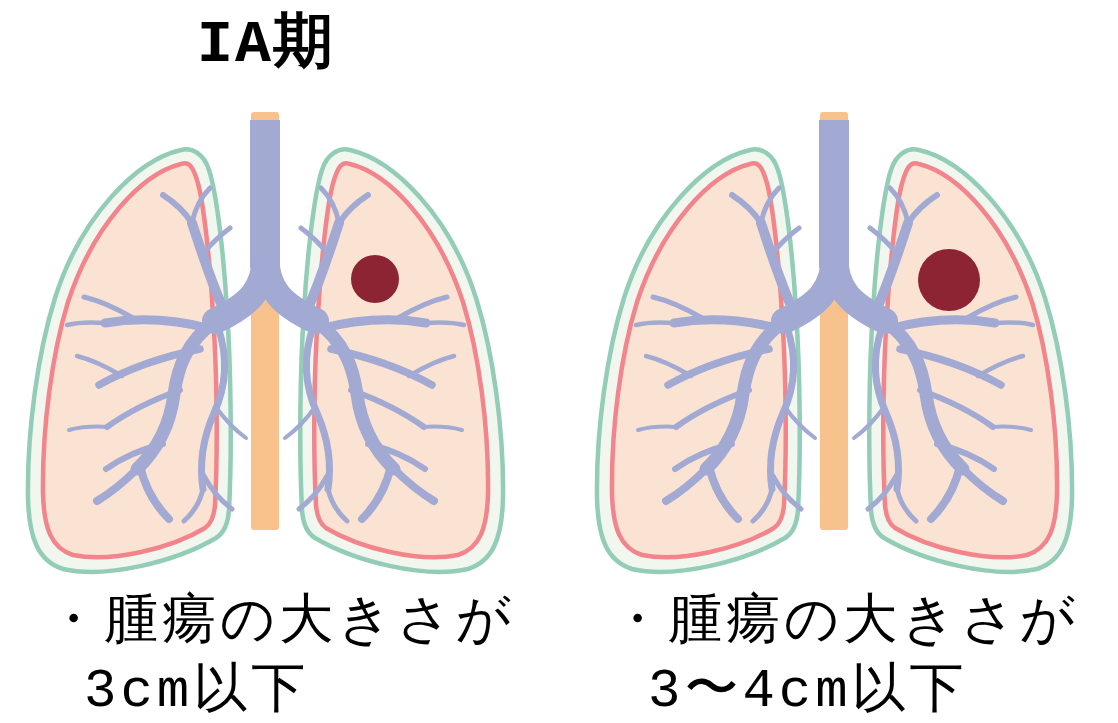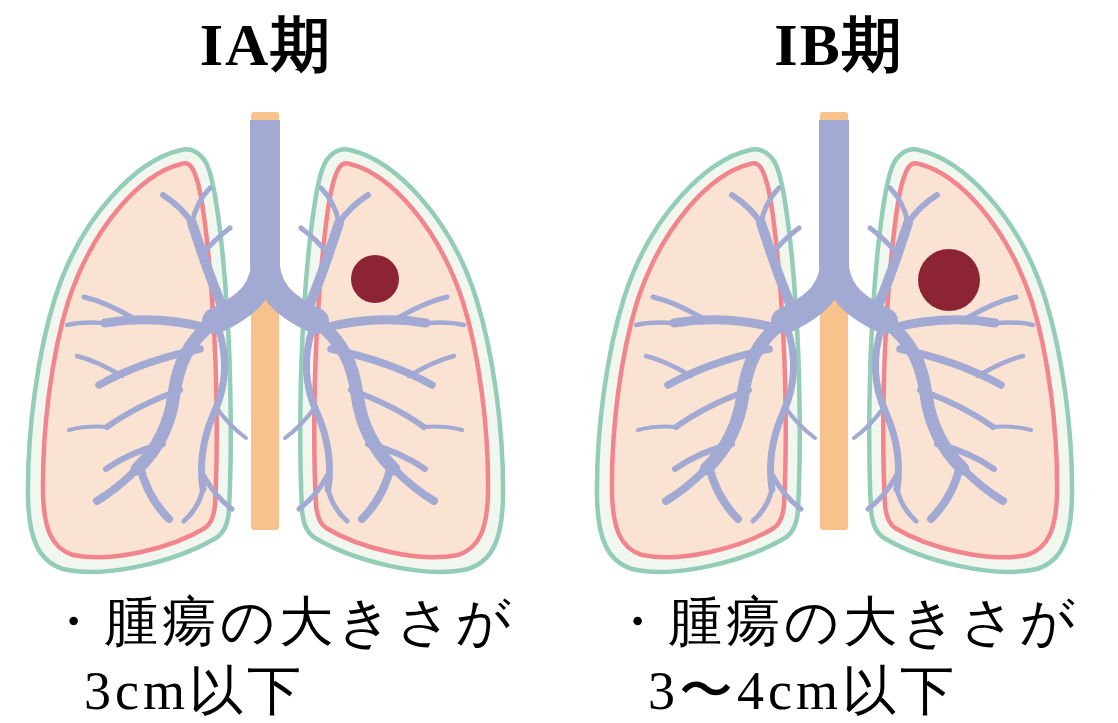--- a/index.html
+++ b/index.html
@@ -1,21 +1,21 @@
 <!DOCTYPE html>
 <html style="--background: #FFFFFF; --text: #000000; --tumor: #8C2433; --airway: #A2AAD3; --esophagus: #F8C28D; --lung-outer-fill: #F1F6EE; --lung-outer-stroke: #93CDB7; --lung-inner-fill: #FBE3D3; --lung-inner-stroke: #F2858C;"><head>
 <meta charset="utf-8">
 <style>
   html, body { margin: 0; padding: 0; background: #ffffff; }
   .stage-canvas {
     position: relative;
     width: 1094px;
     height: 723px;
     background: var(--background, #ffffff);
-    font-family: Liberation Serif, serif;
+    font-family: Liberation Mono, monospace;
     color: var(--text, #000000);
     overflow: hidden;
   }
   .title {
     position: absolute;
     top: 0px;
     font-size: 60px;
     font-weight: bold;
     text-align: center;
     letter-spacing: 2px;
@@ -124,21 +124,20 @@
         <use href="#lung-half"></use>
         <use href="#lung-half" transform="translate(513 0) scale(-1 1)"></use>
         <path class="airway-stroke trachea-trunk" stroke-width="30" d="M 256 20 L 256 168"></path>
         <use href="#bronchial-tree"></use>
         <use href="#bronchial-tree" transform="translate(513 0) scale(-1 1)"></use>
       </g>
     </defs>
   </svg>
 
   <div class="title" id="title-ia">IA期</div>
-  <div class="title" id="title-ib">IB期</div>
 
   <svg class="figure" id="figure-ia" viewBox="0 0 540 480">
     <use href="#lung-illustration"></use>
     <circle class="tumor-fill" cx="366" cy="179" r="24"></circle>
   </svg>
 
   <svg class="figure" id="figure-ib" viewBox="0 0 540 480">
     <use href="#lung-illustration"></use>
     <circle class="tumor-fill" cx="371" cy="180" r="31"></circle>
   </svg>

